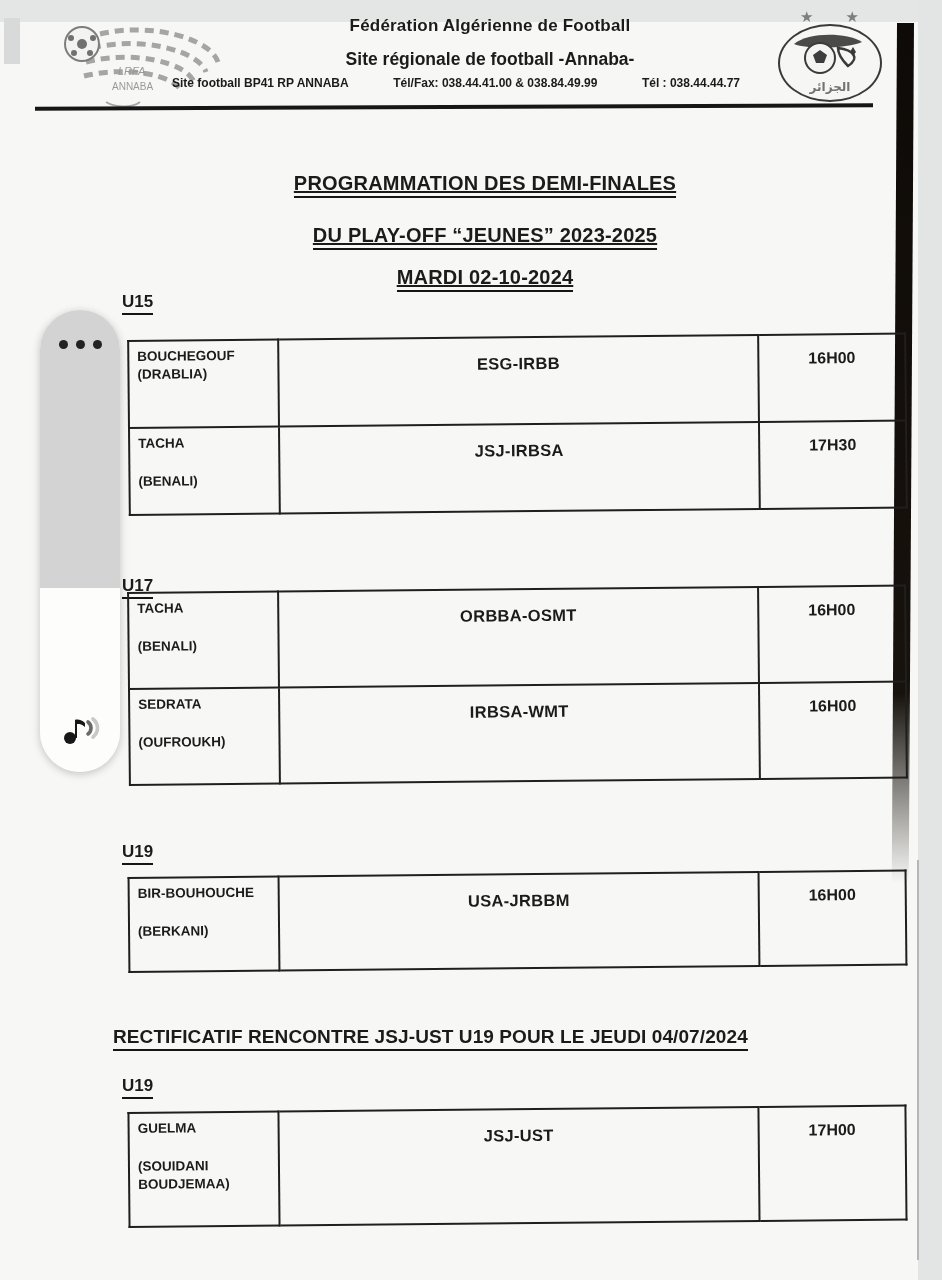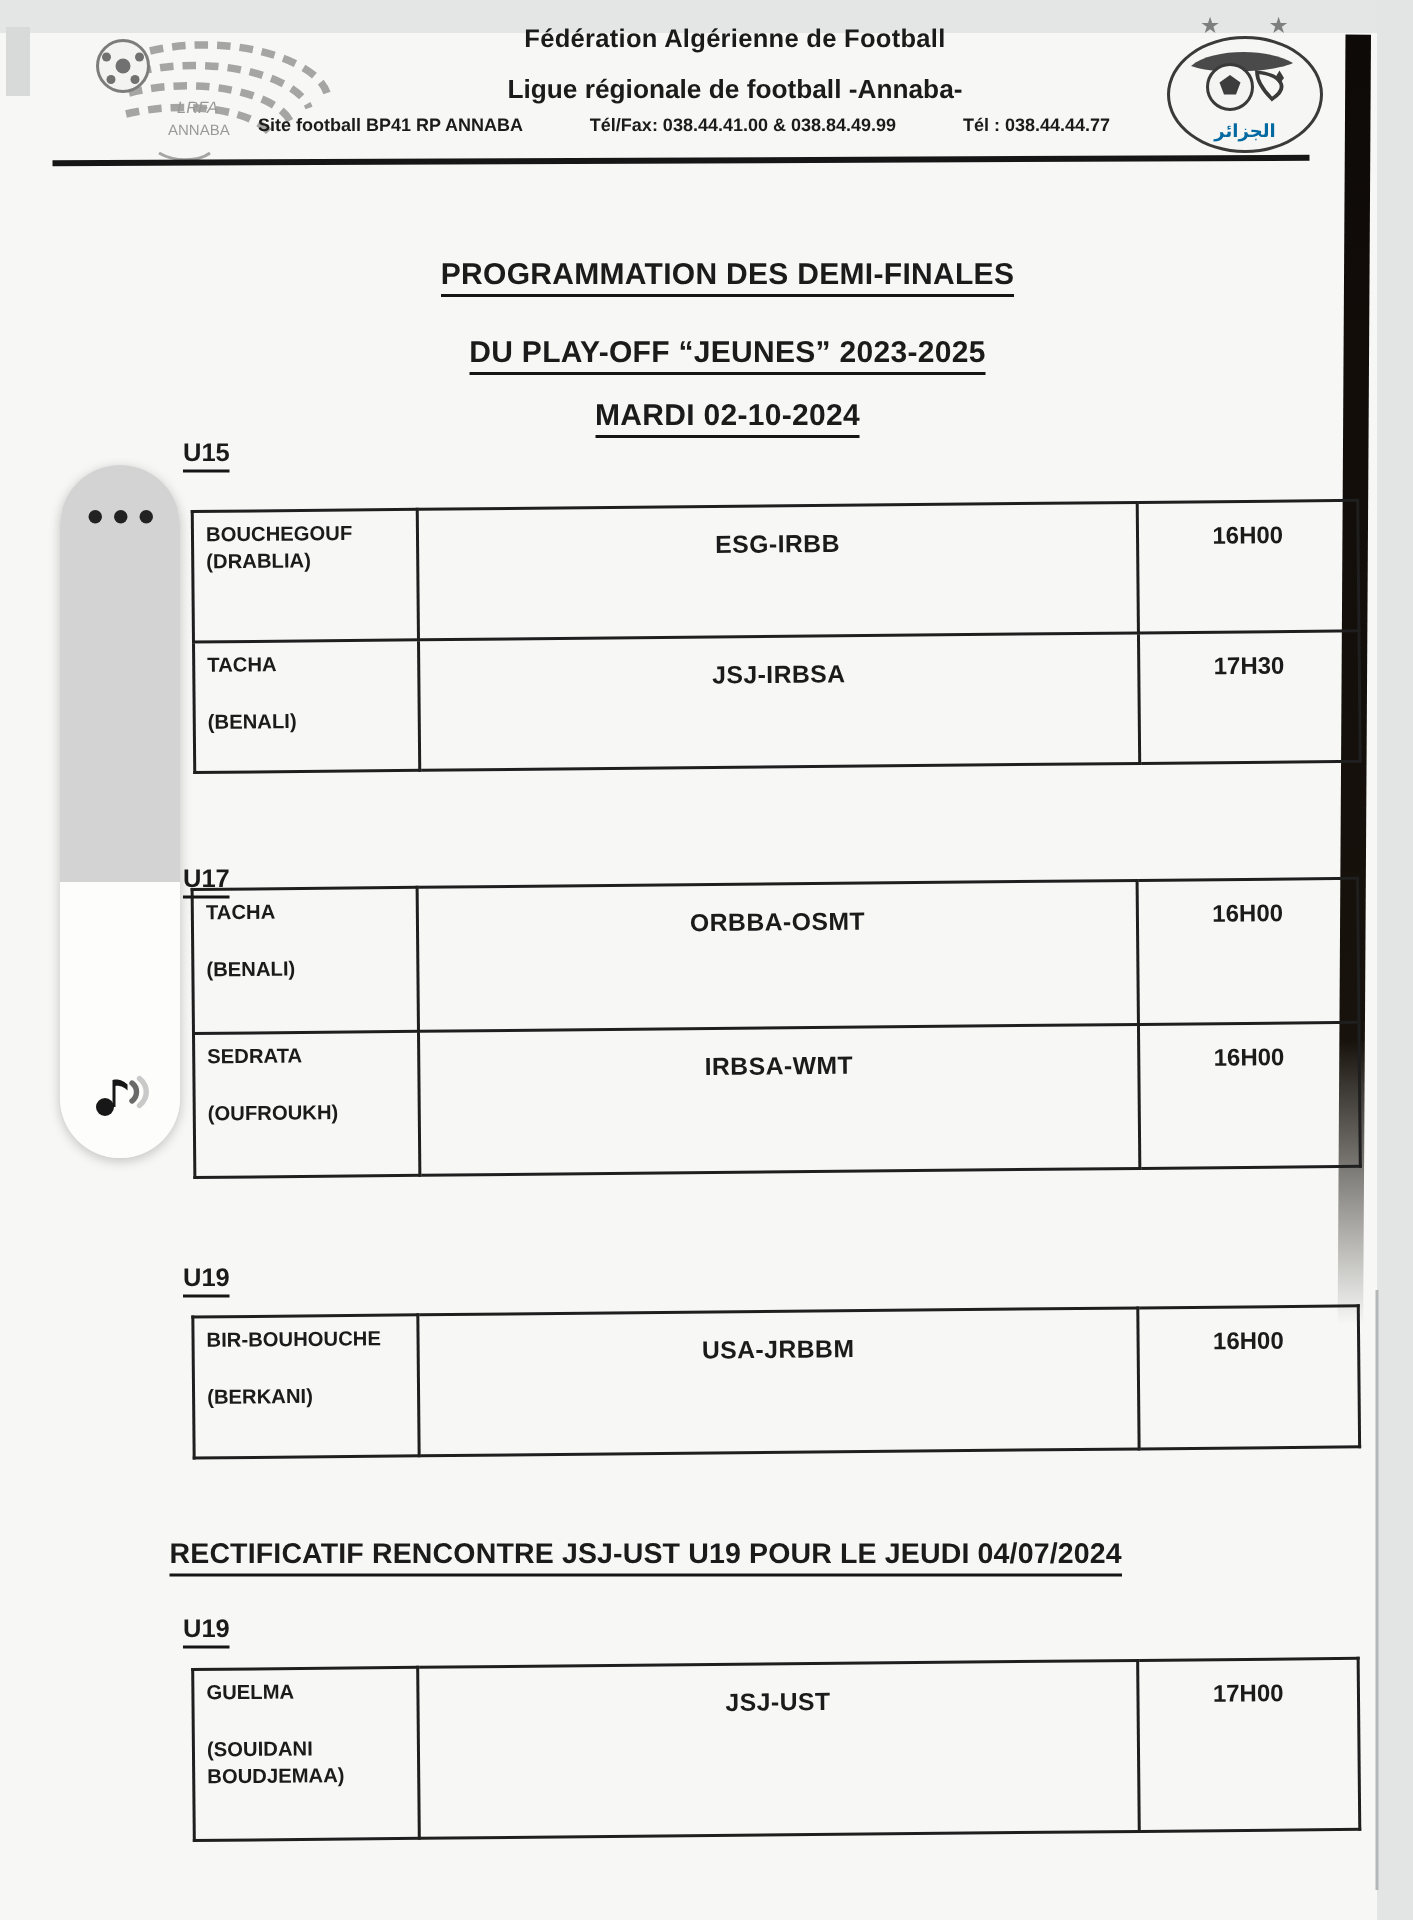--- a/index.html
+++ b/index.html
@@ -26,24 +26,24 @@
   
   .hdr-line1{left:240px;top:16px;width:500px;text-align:center;font-size:17px;font-weight:bold;letter-spacing:.2px;}
   .hdr-line2{left:240px;top:49px;width:500px;text-align:center;font-size:17.5px;font-weight:bold;}
   .hdr-contact{left:172px;top:76px;width:568px;display:flex;justify-content:space-between;font-size:12px;font-weight:bold;}
   .hdr-rule{left:35px;top:105px;width:838px;height:4px;background:#161616;transform:rotate(-0.25deg);}
 
   .logo-left{left:40px;top:20px;width:215px;height:92px;opacity:.75;}
   .logo-right{left:772px;top:8px;width:115px;height:102px;}
   .faf-stars{position:absolute;left:0;top:0;width:100%;text-align:center;font-size:15px;color:#7d7f7f;letter-spacing:14px;text-indent:14px;}
   .faf-oval{position:absolute;left:6px;top:16px;width:100px;height:74px;border:2px solid #3a3a3a;border-radius:50%;background:#f6f6f4;}
-  .faf-arabic{position:absolute;left:0;bottom:6px;width:100%;text-align:center;font-size:12px;font-weight:bold;color:#0369a1;font-family:"DejaVu Sans",sans-serif;}
-
-  
-  .title-line{left:90px;width:790px;text-align:center;font-size:20px;font-weight:bold;letter-spacing:.2px;}
+  .faf-arabic{position:absolute;left:0;bottom:6px;width:100%;text-align:center;font-size:12px;font-weight:bold;color:#737373;font-family:"DejaVu Sans",sans-serif;}
+
+  
+  .title-line{left:90px;width:790px;text-align:center;font-size:20px;font-weight:bold;letter-spacing:.2px;text-decoration:underline;}
   .t1{top:172px;} .t2{top:224px;} .t3{top:266px;}
   .u{border-bottom:2.5px solid #151515;padding-bottom:2px;}
 
   
   .age-label{left:122px;font-size:17px;font-weight:bold;}
   .sched{left:128px;width:779px;border-collapse:collapse;background:transparent;transform:rotate(-0.55deg);transform-origin:left center;}
   .sched td{border:2px solid #1f1f1f;padding:0;vertical-align:top;}
   .sched .venue-cell{width:148px;}
   .sched .match-cell{width:478px;}
   .sched .time-cell{width:145px;}
@@ -94,21 +94,21 @@
       <circle cx="53" cy="18" r="3" fill="#444"></circle>
     <circle cx="34" cy="33" r="3" fill="#444"></circle>
       <circle cx="50" cy="33" r="3" fill="#444"></circle>
     <text x="78" y="55" font-size="11" fill="#7a7a7a" font-family="Liberation Sans,sans-serif" font-style="italic">LRFA</text>
     <text x="72" y="70" font-size="10" fill="#7a7a7a" font-family="Liberation Sans,sans-serif">ANNABA</text>
     <path d="M66,82 C76,88 92,88 100,82" fill="none" stroke="#8a8a8a" stroke-width="2"></path>
   </svg>
 </div>
 
 <div class="abs hdr-line1">Fédération Algérienne de Football</div>
-<div class="abs hdr-line2">Ligue régionale de football -Annaba-</div>
+<div class="abs hdr-line2">Site régionale de football -Annaba-</div>
 <div class="abs hdr-contact">
   <span>Site football BP41 RP ANNABA</span>
   <span>Tél/Fax: 038.44.41.00 &amp; 038.84.49.99</span>
   <span>Tél : 038.44.44.77</span>
 </div>
 
 <div class="abs logo-right">
   <div class="faf-stars">★ ★</div>
   <div class="faf-oval">
     <svg width="96" height="52" viewBox="0 0 96 52" style="position:absolute;left:0;top:2px;">

